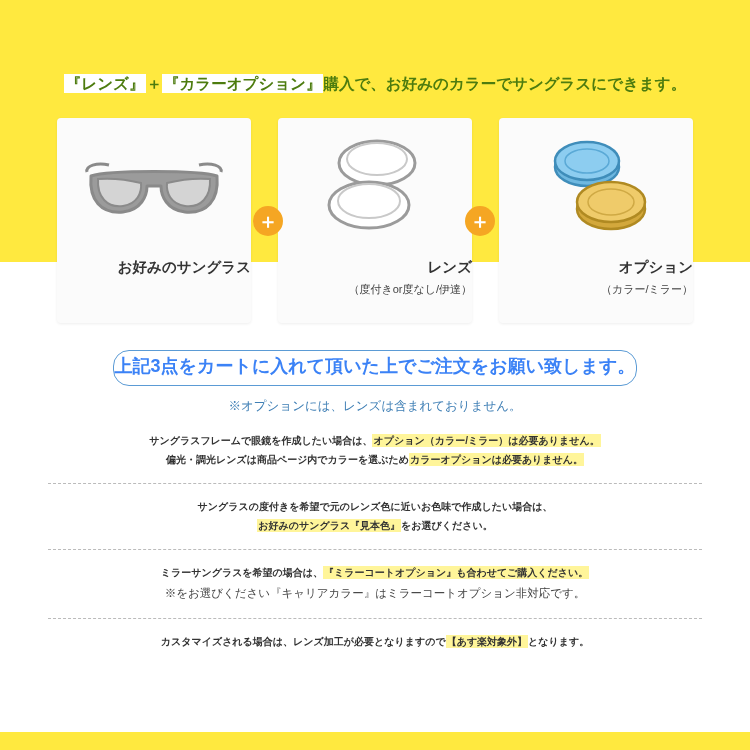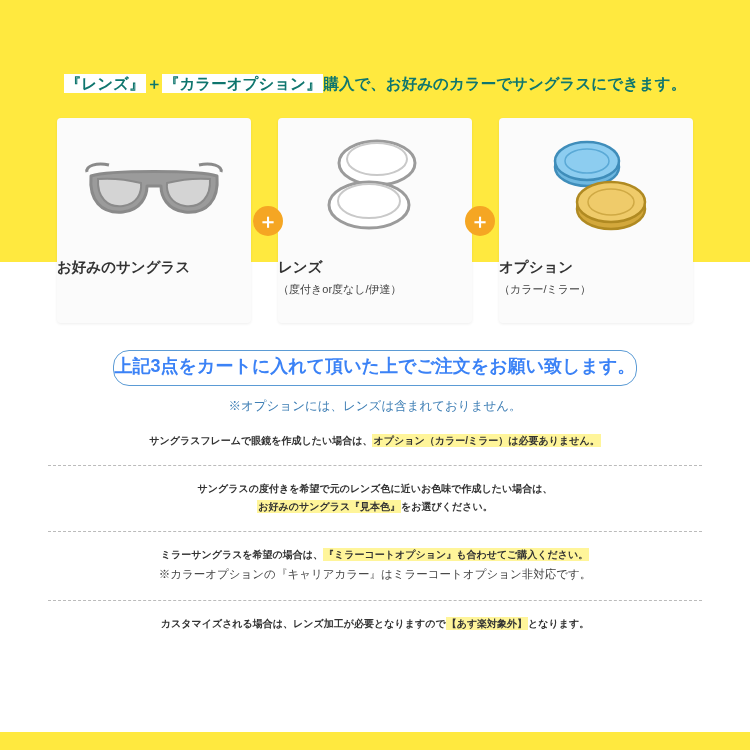--- a/index.html
+++ b/index.html
@@ -32,21 +32,21 @@
     letter-spacing: 1px;
     color: #222222;
   }
   .hero-sub {
     position: absolute;
     left: 0; top: 74px;
     width: 750px;
     text-align: center;
     font-size: 15.5px;
     font-weight: bold;
-    color: #0f766e;
+    color: #4d7c0f;
     letter-spacing: 0px;
   }
   .hi {
     background: #ffffff;
     padding: 1px 2px;
   }
   
   .cards {
     position: absolute;
     left: 57px; top: 118px;
@@ -55,21 +55,21 @@
     justify-content: space-between;
   }
   .card {
     position: relative;
     width: 194px; height: 205px;
     background: #fbfbfb;
     border-radius: 4px;
     box-shadow: 0 1px 3px rgba(0,0,0,0.07);
     display: flex;
     flex-direction: column;
-    align-items: flex-start;
+    align-items: flex-end;
   }
   .card-art {
     height: 140px;
     width: 100%;
     display: flex;
     align-items: center;
     justify-content: center;
   }
   .card-label {
     font-size: 14.5px;
@@ -223,34 +223,37 @@
 
   <div class="blue-note">上記3点をカートに入れて頂いた上でご注文をお願い致します。</div>
   <div class="blue-sub">※オプションには、レンズは含まれておりません。</div>
 
   <div class="rules">
 
     <div class="rule-block">
       <div class="rule-line">
         サングラスフレームで眼鏡を作成したい場合は、<span class="mark">オプション（カラー/ミラー）は必要ありません。</span>
       </div>
+      <div class="rule-line">
+        偏光・調光レンズは商品ページ内でカラーを選ぶため<span class="mark">カラーオプションは必要ありません。</span>
+      </div>
     </div>
 
     <div class="rule-block">
       <div class="rule-line">サングラスの度付きを希望で元のレンズ色に近いお色味で作成したい場合は、</div>
       <div class="rule-line">
         <span class="mark">お好みのサングラス『見本色』</span>をお選びください。
       </div>
     </div>
 
     <div class="rule-block">
       <div class="rule-line">
         ミラーサングラスを希望の場合は、<span class="mark">『ミラーコートオプション』も合わせてご購入ください。</span>
       </div>
-      <div class="rule-small">※カラーオプションの『キャリアカラー』はミラーコートオプション非対応です。</div>
+      <div class="rule-small">※をお選びください『キャリアカラー』はミラーコートオプション非対応です。</div>
     </div>
 
     <div class="rule-block">
       <div class="rule-line">
         カスタマイズされる場合は、レンズ加工が必要となりますので<span class="mark">【あす楽対象外】</span>となります。
       </div>
     </div>
   </div>
 
   <div class="bottom-bar"></div>

